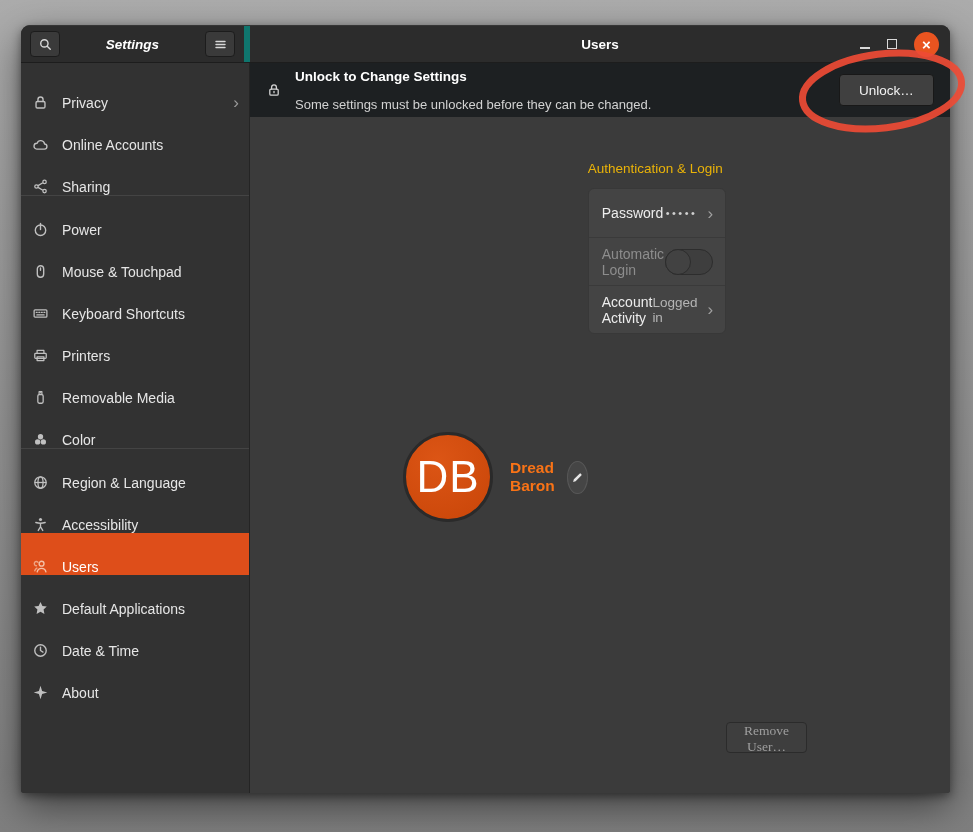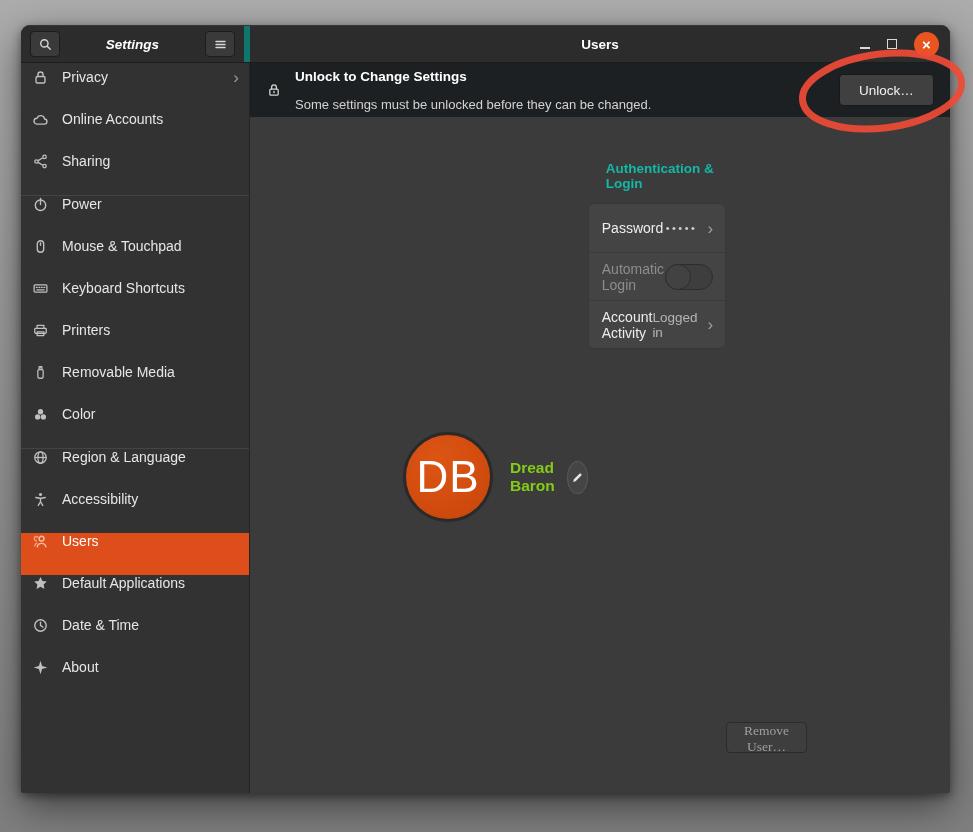--- a/index.html
+++ b/index.html
@@ -28,21 +28,21 @@
   .titlebar-right .tb-title { position:absolute; left:0; right:0; }
   .win-controls { margin-left:auto; display:flex; align-items:center; gap:17px; z-index:2; }
   .min-bar { width:10px; height:2px; background:#d9d9d9; margin-top:8px; }
   .max-box { width:10px; height:10px; border:1.5px solid #d9d9d9; }
   .close-btn { width:25px; height:25px; border-radius:50%; background:#E95420;
     color:#fff; display:flex; align-items:center; justify-content:center;
     font-size:15px; font-weight:bold; line-height:1; cursor:pointer; }
   
   .body-area { flex:1; display:flex; min-height:0; }
   .sidebar { width:229px; flex:none; background:#323232; border-right:1px solid #242424; padding-top:6px; }
-  .side-item { height:42px; display:flex; align-items:flex-start; padding:0 10px 0 11px; gap:13px;
+  .side-item { height:42px; display:flex; align-items:flex-end; padding:0 10px 0 11px; gap:13px;
     color:#e6e6e6; font-size:14px; cursor:pointer; }
   .side-item svg { width:17px; height:17px; color:#c0c0c0; flex:none; }
   .side-item .label { flex:1; white-space:nowrap; }
   .side-item .chev { color:#9a9a9a; font-size:17px; line-height:1; }
   .side-item.selected { background:#DE4E1A; color:#ffffff; }
   .side-item.selected svg { color:#f3c0a6; }
   .side-sep { height:1px; background:rgba(255,255,255,.09); }
   
   .content { flex:1; display:flex; flex-direction:column; background:#3b3b3b; min-width:0; }
   .banner { height:54px; flex:none; background:#1d2022; display:flex; align-items:center;
@@ -54,27 +54,27 @@
   .unlock-btn { margin-left:auto; height:32px; min-width:95px; background:#404040;
     border:1px solid #181818; border-radius:4px; color:#f2f2f2; font-size:13.5px;
     padding:0 14px; font-family:inherit; cursor:pointer; }
   .scroll { flex:1; display:flex; flex-direction:column; align-items:center; overflow:hidden; }
   .col { width:394px; display:flex; flex-direction:row; flex:1; }
   .user-row { margin-top:44px; display:flex; align-items:center; }
   .avatar { width:90px; height:90px; border-radius:50%; flex:none;
     background: radial-gradient(circle at 38% 30%, #DC5515, #C84508);
     border:3px solid #2a2a2a; display:flex; align-items:center; justify-content:center;
     color:#ffffff; font-size:44px; letter-spacing:1px; }
-  .user-name { margin-left:17px; color:#84cc16; font-weight:bold; font-size:15.5px; }
+  .user-name { margin-left:17px; color:#f97316; font-weight:bold; font-size:15.5px; }
   .edit-btn { margin-left:auto; width:33px; height:33px; border-radius:50%;
     background:#454545; border:1px solid #575757; display:flex; align-items:center;
     justify-content:center; cursor:pointer; }
   .edit-btn svg { width:13px; height:13px; color:#e6e6e6; }
   .section { margin-top:44px; }
-  .section-title { color:#14b8a6; font-weight:bold; font-size:13.5px; margin-bottom:12px;margin-left:18px; }
+  .section-title { color:#eab308; font-weight:normal; font-size:13.5px; margin-bottom:12px; }
   .list { background:#444444; border:1px solid #383838; border-radius:6px; overflow:hidden; }
   .row { height:48px; display:flex; align-items:center; padding:0 12px 0 13px; cursor:pointer; }
   .row + .row { border-top:1px solid #3a3a3a; }
   .row .label { font-size:14px; color:#ededed; flex:1; }
   .row.dim .label { color:#8d8d8d; }
   .dots { color:#d0d0d0; font-size:11px; letter-spacing:2.5px; }
   .chevron { color:#a0a0a0; font-size:17px; margin-left:10px; line-height:1; }
   .value { color:#b5b5b5; font-size:13.5px; }
   .toggle { width:48px; height:26px; border-radius:13px; background:#3e3e3e;
     border:1px solid #2d2d2d; position:relative; flex:none; }

